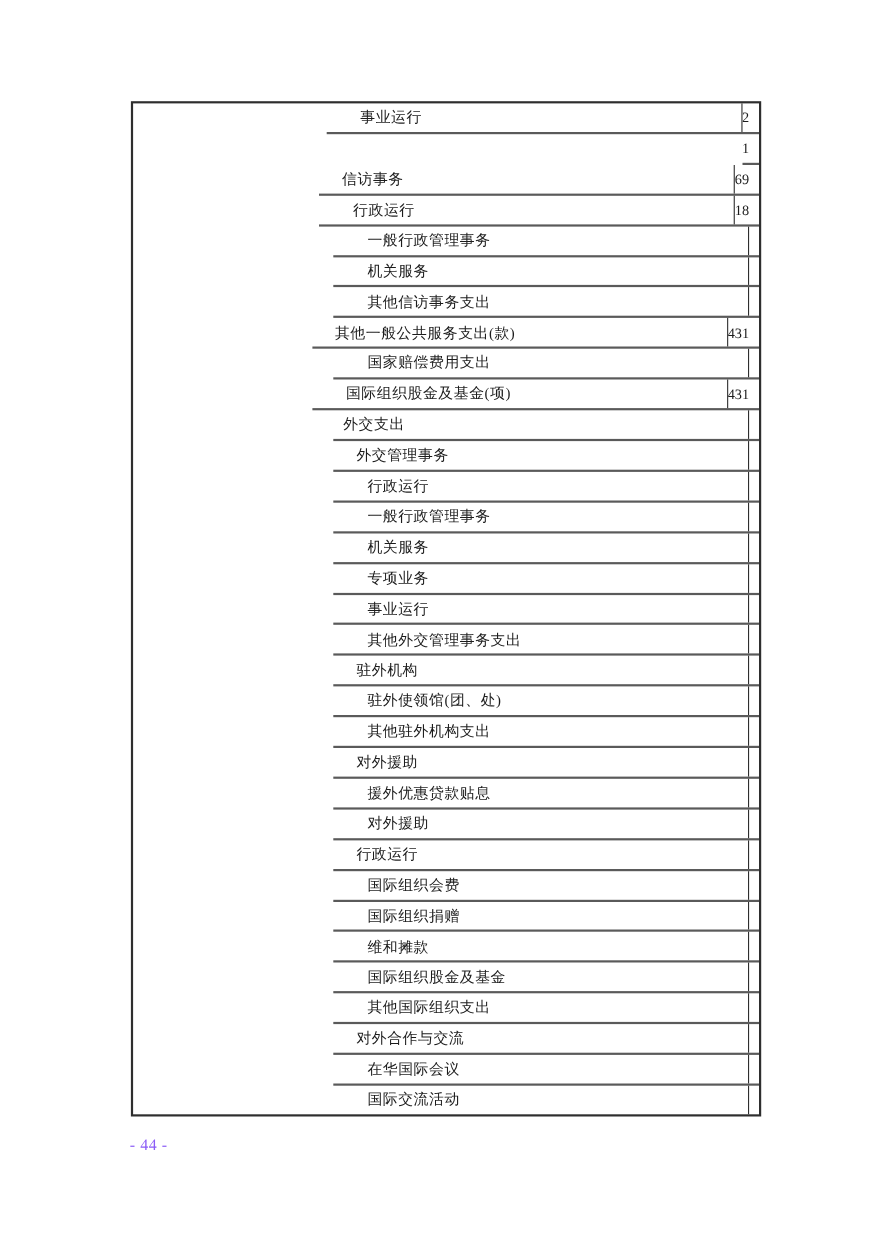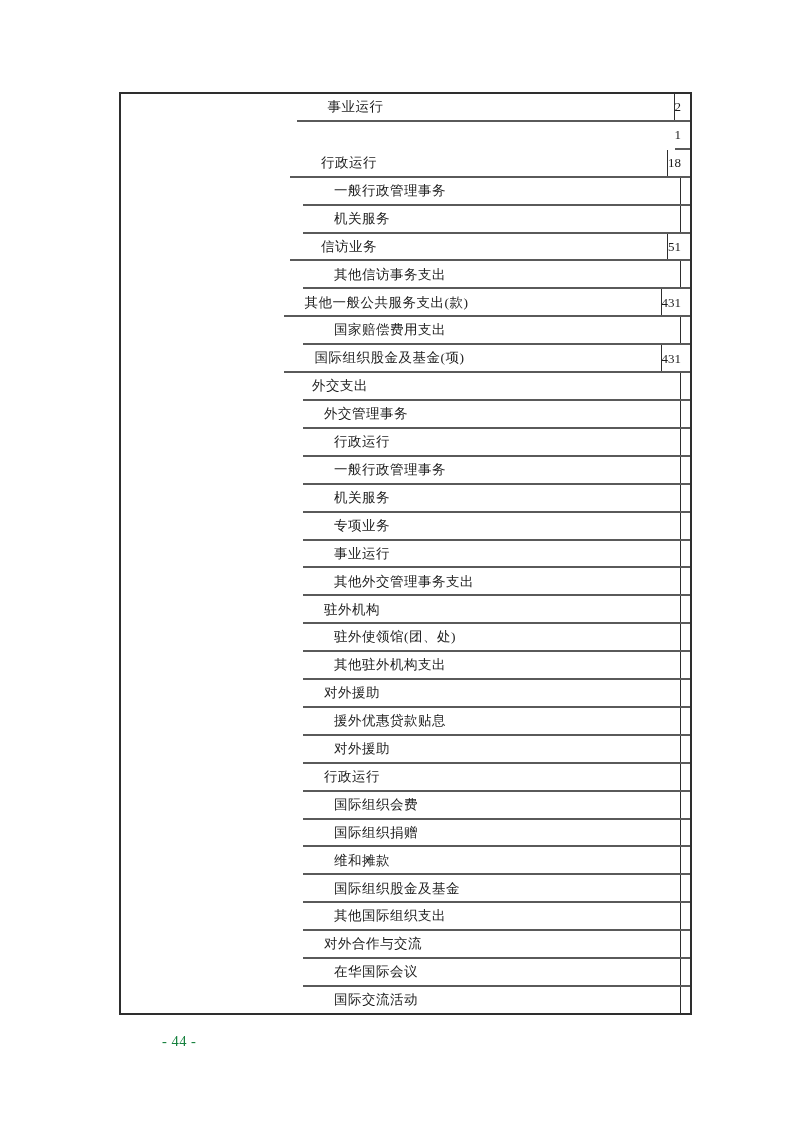--- a/index.html
+++ b/index.html
@@ -66,51 +66,50 @@
     justify-content: flex-end;
     padding-right: 9px;
     font-size: 13px;
   }
   .page-footer {
     position: absolute;
     left: 118px;
     top: 1033px;
     font-size: 14.5px;
     letter-spacing: 0.5px;
-    color: #15803d;
-    margin-left: 44px;
+    color: #8b5cf6;
   }
 </style>
 </head>
 <body>
 
 <div class="page">
   <div class="budget-table" id="budget-table">
       <div class="trow">
         <div class="cell label-cell indent-2">事业运行</div>
         <div class="cell value-cell">2</div>
       </div>
       <div class="trow">
         <div class="cell value-cell">1</div>
       </div>
       <div class="trow">
+        <div class="cell label-cell indent-1">信访事务</div>
+        <div class="cell value-cell">69</div>
+      </div>
+      <div class="trow">
         <div class="cell label-cell indent-2">行政运行</div>
         <div class="cell value-cell">18</div>
       </div>
       <div class="trow">
         <div class="cell label-cell indent-2">一般行政管理事务</div>
         <div class="cell value-cell"></div>
       </div>
       <div class="trow">
         <div class="cell label-cell indent-2">机关服务</div>
         <div class="cell value-cell"></div>
-      </div>
-      <div class="trow">
-        <div class="cell label-cell indent-2">信访业务</div>
-        <div class="cell value-cell">51</div>
       </div>
       <div class="trow">
         <div class="cell label-cell indent-2">其他信访事务支出</div>
         <div class="cell value-cell"></div>
       </div>
       <div class="trow">
         <div class="cell label-cell indent-1">其他一般公共服务支出(款)</div>
         <div class="cell value-cell">431</div>
       </div>
       <div class="trow">

